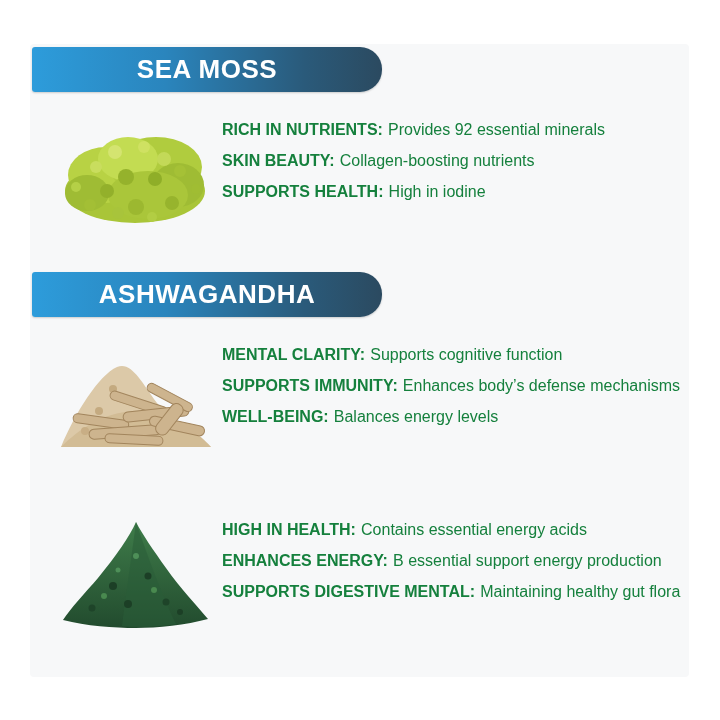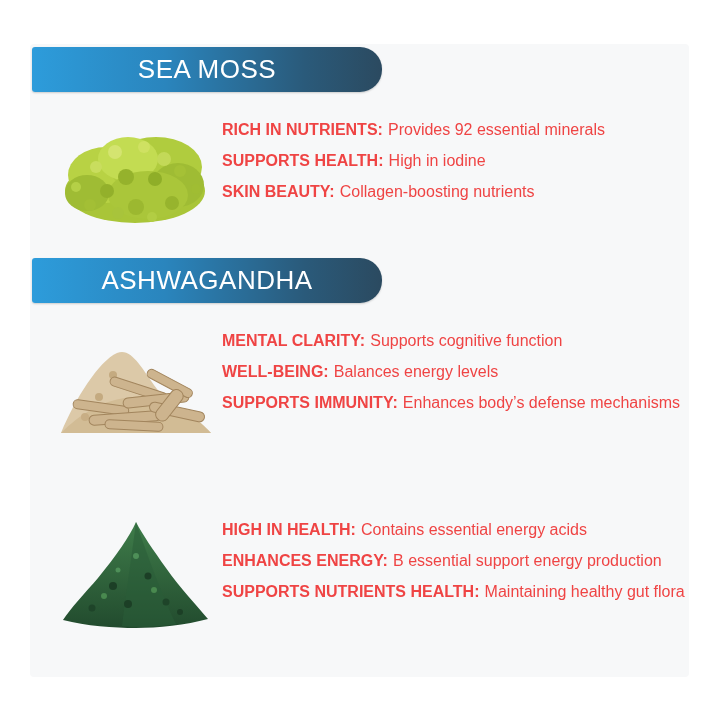--- a/index.html
+++ b/index.html
@@ -12,52 +12,52 @@
   }
   .card{
     position:absolute;
     left:30px;top:44px;
     width:659px;height:633px;
     background:#f7f8f9;
     border-radius:4px;
   }
   .supp-section{position:absolute;left:0;right:0;}
   .sec-0{top:3px;}
-  .sec-1{top:214px;}
+  .sec-1{top:228px;}
   .sec-2{top:448px;}
   .banner{
     margin-left:2px;
     width:350px;height:45px;
     background:linear-gradient(90deg,#2d9cdb 0%,#2a85bd 38%,#2a5a7a 78%,#2b4a60 100%);
     border-radius:3px 22px 22px 3px;
     display:flex;align-items:center;justify-content:center;
     box-shadow:0 1px 2px rgba(0,0,0,0.18);
   }
   .banner-title{
     margin:12px;
     color:#ffffff;
     font-size:26px;
-    font-weight:400;
+    font-weight:700;
     letter-spacing:0.5px;
   }
   .row{
     display:flex;
     align-items:flex-start;
     margin-top:22px;
     padding-left:25px;
   }
   .illus{
     width:160px;height:118px;
     flex:none;
     display:flex;align-items:center;justify-content:center;
   }
   .benefits{
     list-style:none;
     margin:0 0 0 7px;padding:0;
-    color:#ef4444;
+    color:#15803d;
     font-size:16px;
   }
   .benefits li{
     line-height:31px;
     white-space:nowrap;
   }
   .benefits b{font-weight:700;}
   .benefits .desc{margin-left:0.32em;}
 </style>
 </head>
@@ -91,22 +91,22 @@
           <circle cx="30" cy="88" r="6" fill="#a3bf35"></circle>
           <circle cx="112" cy="86" r="7" fill="#97b42d"></circle>
           <circle cx="58" cy="96" r="6" fill="#a8c43b"></circle>
           <circle cx="92" cy="100" r="5" fill="#b2cd43"></circle>
           <circle cx="16" cy="70" r="5" fill="#b5d047"></circle>
           <circle cx="136" cy="72" r="5" fill="#a0bd33"></circle>
         </svg>
       </div>
       <ul class="benefits">
         <li><b>RICH IN NUTRIENTS:</b><span class="desc">Provides 92 essential minerals</span></li>
+        <li><b>SKIN BEAUTY:</b><span class="desc">Collagen-boosting nutrients</span></li>
         <li><b>SUPPORTS HEALTH:</b><span class="desc">High in iodine</span></li>
-        <li><b>SKIN BEAUTY:</b><span class="desc">Collagen-boosting nutrients</span></li>
       </ul>
     </div>
   </section>
 
   <section class="supp-section sec-1">
     <div class="banner">
       <h2 class="banner-title">ASHWAGANDHA</h2>
     </div>
     <div class="row">
       <div class="illus">
@@ -125,22 +125,22 @@
             <rect x="90" y="52" width="50" height="9" rx="4.5" transform="rotate(28 115 56)"></rect>
             <rect x="34" y="86" width="72" height="10" rx="5" transform="rotate(-4 70 91)"></rect>
             <rect x="94" y="80" width="56" height="10" rx="5" transform="rotate(12 122 85)"></rect>
             <rect x="108" y="60" width="13" height="36" rx="6" transform="rotate(38 114 78)"></rect>
             <rect x="50" y="94" width="58" height="9" rx="4.5" transform="rotate(3 79 98)"></rect>
           </g>
         </svg>
       </div>
       <ul class="benefits">
         <li><b>MENTAL CLARITY:</b><span class="desc">Supports cognitive function</span></li>
+        <li><b>SUPPORTS IMMUNITY:</b><span class="desc">Enhances body’s defense mechanisms</span></li>
         <li><b>WELL-BEING:</b><span class="desc">Balances energy levels</span></li>
-        <li><b>SUPPORTS IMMUNITY:</b><span class="desc">Enhances body’s defense mechanisms</span></li>
       </ul>
     </div>
   </section>
 
   <section class="supp-section sec-2">
     <div class="row">
       <div class="illus">
         <svg width="155" height="115" viewBox="0 0 155 115">
           <defs>
             <linearGradient id="spiGrad" x1="0" y1="0" x2="0" y2="1">
@@ -158,18 +158,18 @@
           <circle cx="78" cy="40" r="3" fill="#4e8f58"></circle>
           <circle cx="60" cy="54" r="2.5" fill="#4e8f58"></circle>
           <circle cx="96" cy="74" r="3" fill="#49894f"></circle>
           <circle cx="46" cy="80" r="3" fill="#49894f"></circle>
           <circle cx="122" cy="96" r="3" fill="#1c3f26"></circle>
         </svg>
       </div>
       <ul class="benefits">
         <li><b>HIGH IN HEALTH:</b><span class="desc">Contains essential energy acids</span></li>
         <li><b>ENHANCES ENERGY:</b><span class="desc">B essential support energy production</span></li>
-        <li><b>SUPPORTS NUTRIENTS HEALTH:</b><span class="desc">Maintaining healthy gut flora</span></li>
+        <li><b>SUPPORTS DIGESTIVE MENTAL:</b><span class="desc">Maintaining healthy gut flora</span></li>
       </ul>
     </div>
   </section>
 
 </div>
 
 </body></html>

